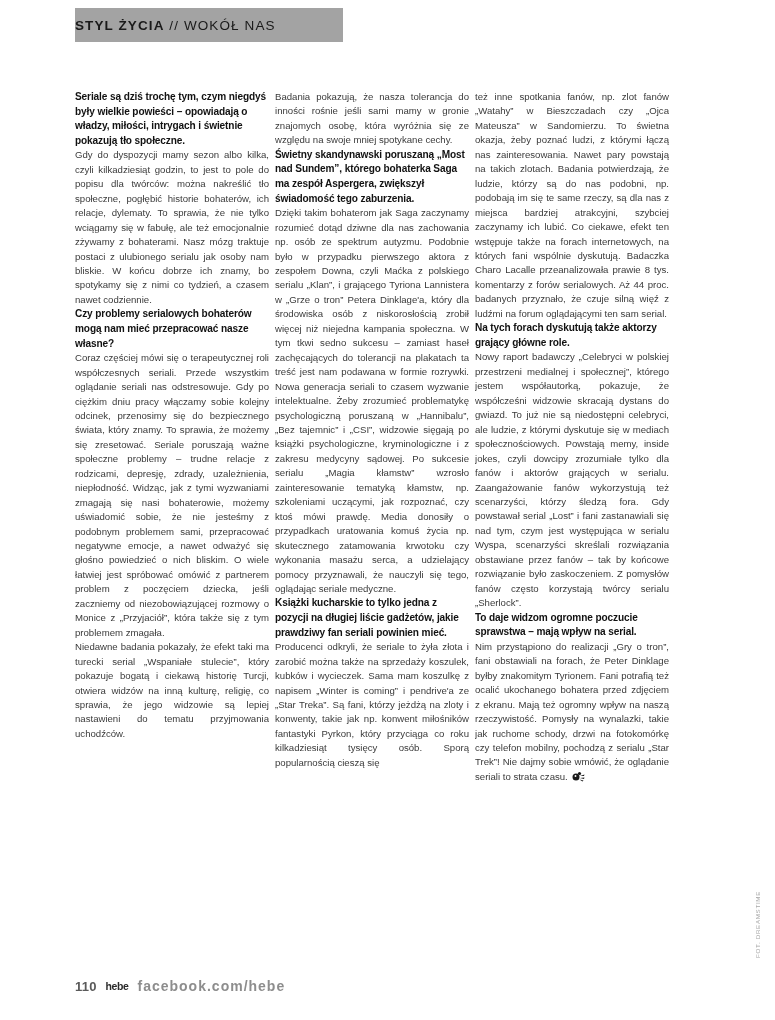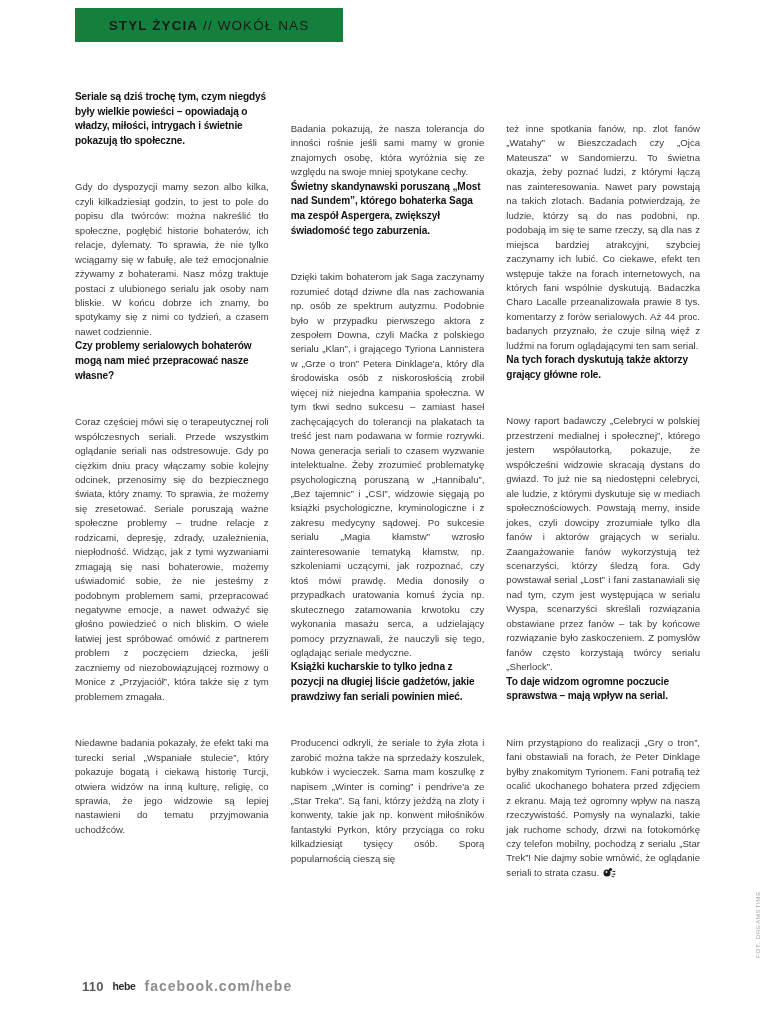--- a/index.html
+++ b/index.html
@@ -16,24 +16,24 @@
     color: #2b2b2b;
   }
 
   
   .banner {
     position: absolute;
     left: 75px;
     top: 8px;
     width: 268px;
     height: 34px;
-    background: #15803d;
+    background: #a3a3a3;
     display: flex;
     align-items: center;
-    justify-content: center;
+    justify-content: flex-start;
   }
   .banner-text {
     font-size: 13.5px;
     letter-spacing: 1.1px;
     color: #1a1a1a;
     white-space: nowrap;
   }
   .banner-text .bold {
     font-weight: bold;
   }
@@ -42,21 +42,21 @@
   }
 
   
   .columns {
     position: absolute;
     left: 75px;
     top: 90px;
     width: 625px;
     height: 860px;
     display: flex;
-    gap: 22px;
+    gap: 6px;
   }
   .col {
     width: 194px;
     font-size: 9.6px;
     line-height: 14.45px;
     text-align: justify;
     color: #3a3a3a;
     overflow: hidden;
   }
   .col p {
@@ -69,21 +69,20 @@
     color: #121212;
     font-size: 10.1px;
     line-height: 14.6px;
     text-align: left;
     letter-spacing: -0.12px;
   }
   .col p.body {
     text-align: justify;
     -webkit-hyphens: auto;
     hyphens: auto;
-    margin-top: 32px;
   }
 
   .endmark {
     display: inline-block;
     width: 13px;
     height: 11px;
     vertical-align: -2px;
     margin-left: 4px;
   }
 
@@ -101,21 +100,20 @@
   }
 
   
   .footer {
     position: absolute;
     left: 75px;
     bottom: 26px;
     display: flex;
     align-items: center;
     gap: 9px;
-    margin-left: 7px;
   }
   .page-number {
     font-size: 13px;
     font-weight: bold;
     color: #5a5a5a;
     letter-spacing: 0.2px;
   }
   .hebe-logo {
     font-size: 10.5px;
     font-weight: bold;

